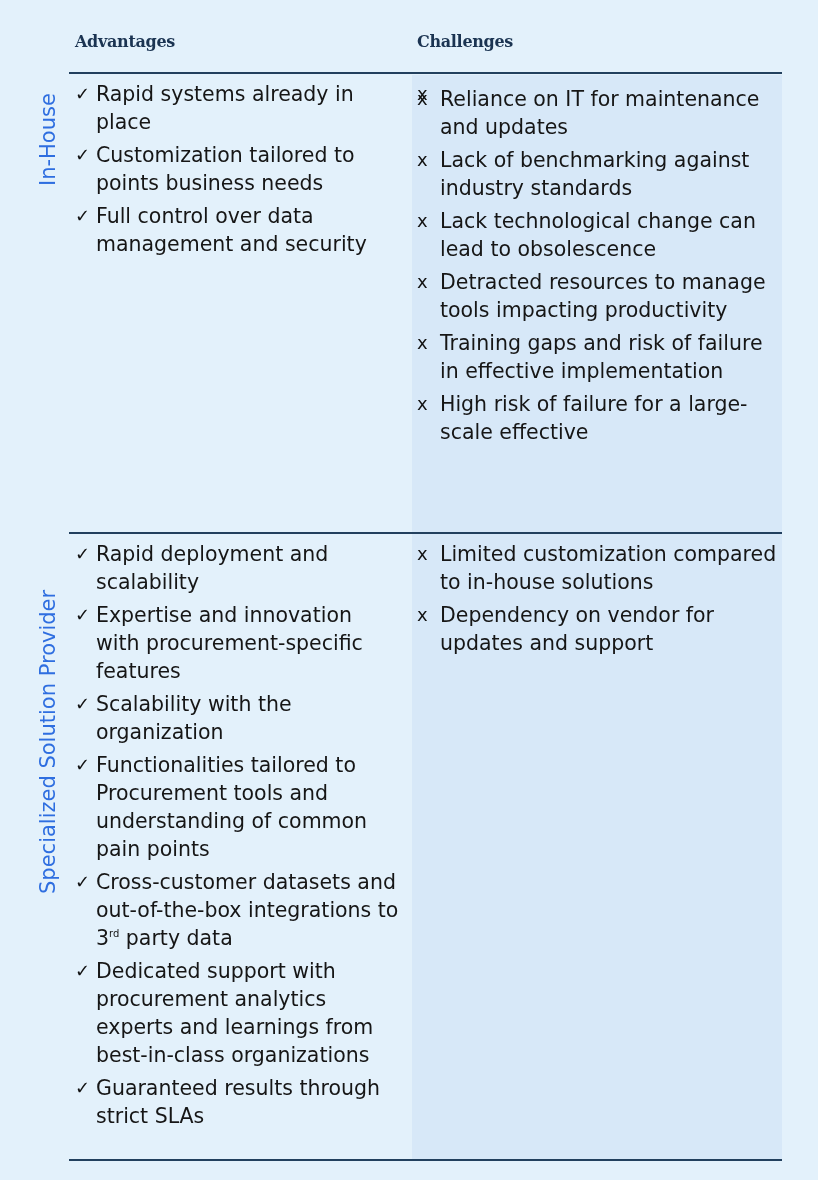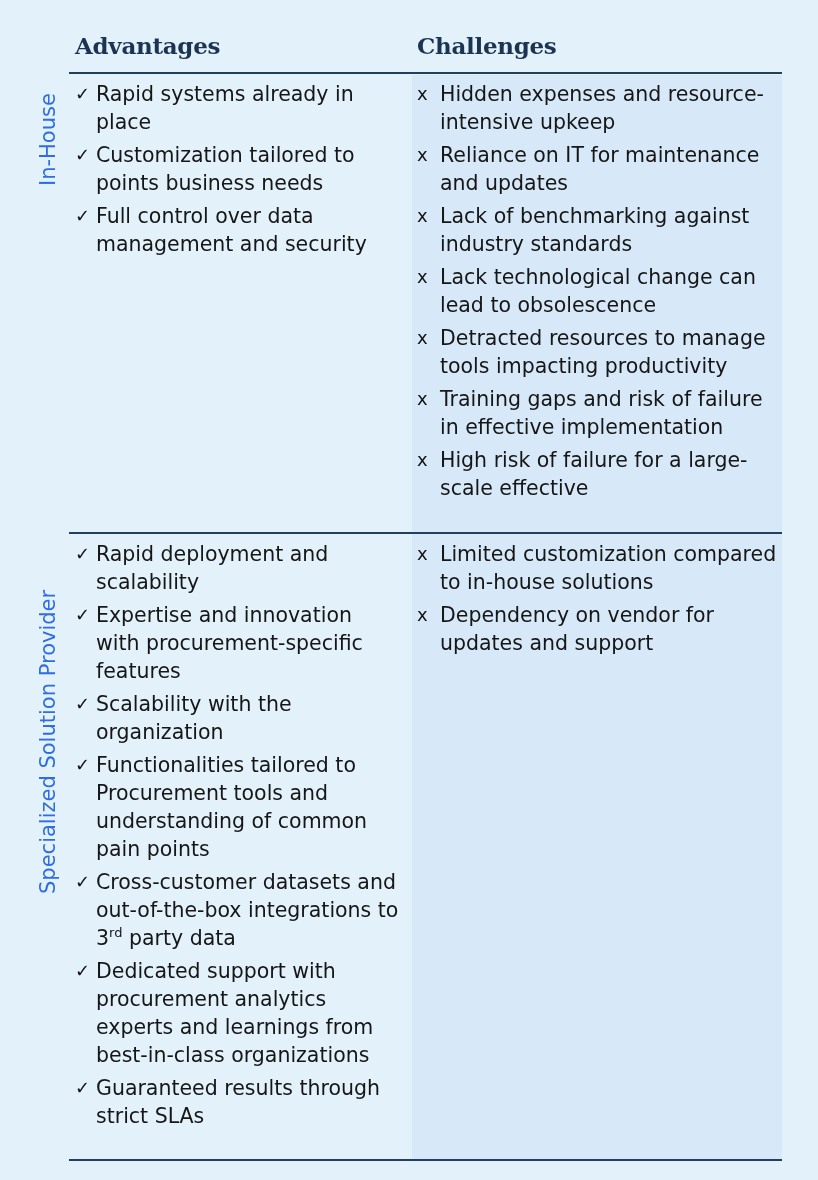--- a/index.html
+++ b/index.html
@@ -6,40 +6,40 @@
     body {
       width: 818px; height: 1180px; background: #e3f1fb;
       position: relative; overflow: hidden;
       font-family: "DejaVu Sans", sans-serif; color: #161616;
     }
     .chal-bg { position: absolute; left: 412px; top: 75px; width: 370px; height: 1084px; background: #d7e8f8; }
     .rule { position: absolute; left: 69px; width: 713px; height: 2px; background: #22405e; }
     .rule.top { top: 72px; }
     .rule.mid { top: 532px; }
     .rule.bot { top: 1159px; }
-    .hdr { position: absolute; top: 32px; font-family: "DejaVu Serif", serif; font-weight: bold; font-size: 23px; color: #1b3452; letter-spacing: -0.3px; }
+    .hdr { position: absolute; top: 32px; font-family: "DejaVu Serif", serif; font-weight: bold; font-size: 16px; color: #1b3452; letter-spacing: -0.3px; }
     .hdr.adv { left: 75px; }
     .hdr.chal { left: 417px; }
     .vlabel {
       position: absolute; color: #2e6ee0; font-size: 21px; white-space: nowrap;
       transform-origin: 0 0; transform: rotate(-90deg);
     }
     .vlabel.inhouse { left: 36px; top: 186px; }
     .vlabel.ssp { left: 36px; top: 894px; }
     .list { position: absolute; margin: 0; padding: 0; list-style: none; font-size: 20.5px; line-height: 28px; }
     .list li { position: relative; margin-bottom: 5px; }
     .list.adv { left: 96px; width: 305px; }
     .list.chal { left: 440px; width: 340px; }
     .list .mark { position: absolute; left: -21px; top: 0; font-size: 18px; color: #111; }
     .list.chal .mark { left: -23px; font-size: 18px; }
     .list.inh-adv { top: 80px; }
     .list.inh-chal { top: 80px; }
     .list.ssp-adv { top: 540px; }
     .list.ssp-chal { top: 540px; }
-    sup { font-size: 13px; line-height: 0; }
+    sup { font-size: 10px; line-height: 0; }
   </style>
 </head>
 <body>
 
 <div class="chal-bg"></div>
 
 <div class="hdr adv">Advantages</div>
 <div class="hdr chal">Challenges</div>
 
 <div class="rule top"></div>
@@ -48,21 +48,21 @@
 
 <div class="vlabel inhouse">In-House</div>
 <div class="vlabel ssp">Specialized Solution Provider</div>
 
 <ul class="list adv inh-adv">
     <li><span class="mark">✓</span><span>Rapid systems already in place</span></li>
     <li><span class="mark">✓</span><span>Customization tailored to points business needs</span></li>
     <li><span class="mark">✓</span><span>Full control over data management and security</span></li>
   </ul>
 <ul class="list chal inh-chal">
-    <li><span class="mark">x</span><span>Hidden expenses and resource-intensive upkeep</span></li>
+    <li><span class="mark">x</span></li>
     <li><span class="mark">x</span><span>Reliance on IT for maintenance and updates</span></li>
     <li><span class="mark">x</span><span>Lack of benchmarking against industry standards</span></li>
     <li><span class="mark">x</span><span>Lack technological change can lead to obsolescence</span></li>
     <li><span class="mark">x</span><span>Detracted resources to manage tools impacting productivity</span></li>
     <li><span class="mark">x</span><span>Training gaps and risk of failure in effective implementation</span></li>
     <li><span class="mark">x</span><span>High risk of failure for a large-scale effective</span></li>
   </ul>
 <ul class="list adv ssp-adv">
     <li><span class="mark">✓</span><span>Rapid deployment and scalability</span></li>
     <li><span class="mark">✓</span><span>Expertise and innovation with procurement-specific features</span></li>

